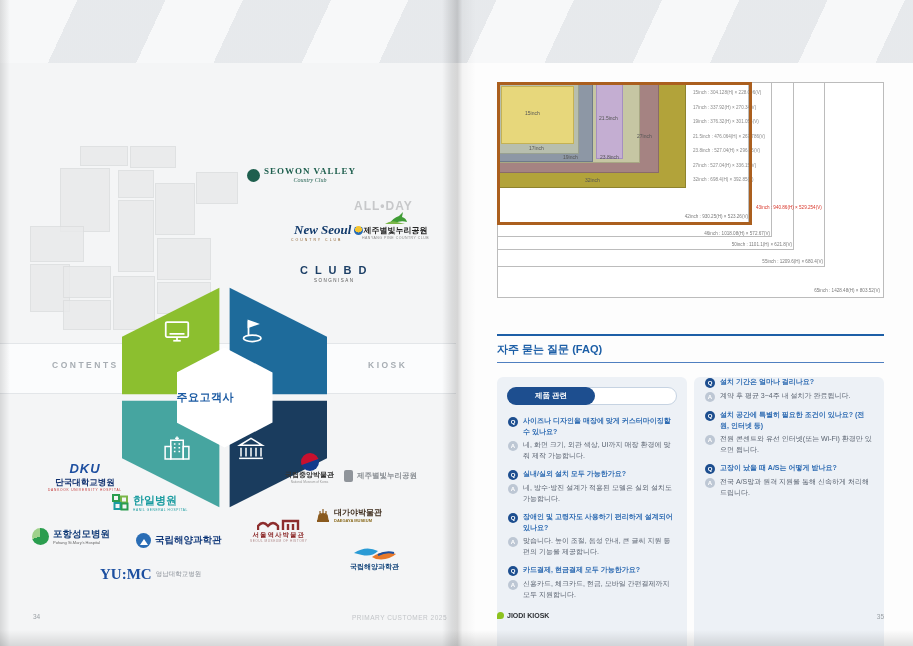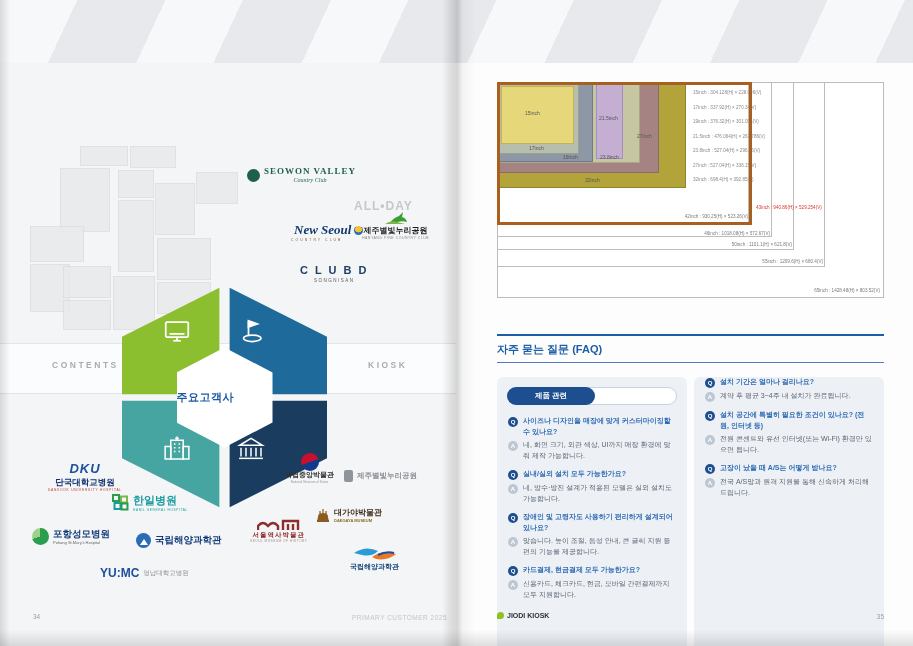--- a/index.html
+++ b/index.html
@@ -221,21 +221,21 @@
       <span class="lg-sub" style="font-size:4px;color:#666;">Pohang St.Mary's Hospital</span>
     </span>
   </div>
   <div class="logo" style="left:136px;top:533px;">
     <span class="mark" style="width:15px;height:15px;background:#2a6db5;display:flex;align-items:flex-end;justify-content:center;">
         <span style="width:0;height:0;border-left:4px solid transparent;border-right:4px solid transparent;border-bottom:6px solid #fff;margin-bottom:3px;"></span>
       </span>
     <span class="lg-title" style="font-size:9.5px;color:#10387a;">국립해양과학관</span>
   </div>
   <div class="logo" style="left:100px;top:566px;">
-    <span class="lg-title" style="font-size:12px;color:#1c4fa0;">YU:MC</span>
+    <span class="lg-title" style="font-size:15px;color:#1c4fa0;font-family:Liberation Serif, serif;">YU:MC</span>
     <span class="lg-sub" style="font-size:6.5px;color:#8a9098;">영남대학교병원</span>
   </div>
   <div class="logo" style="left:285px;top:453px;">
     <span class="stack">
       <span class="mark" style="width:18px;height:18px;background:linear-gradient(160deg,#c8102e 0 48%,#123a8c 52% 100%);"></span>
       <span class="lg-title" style="font-size:7px;color:#333;">국립중앙박물관</span>
       <span class="lg-sub" style="font-size:3.2px;color:#999;">National Museum of Korea</span>
     </span>
   </div>
   <div class="logo" style="left:344px;top:470px;">

